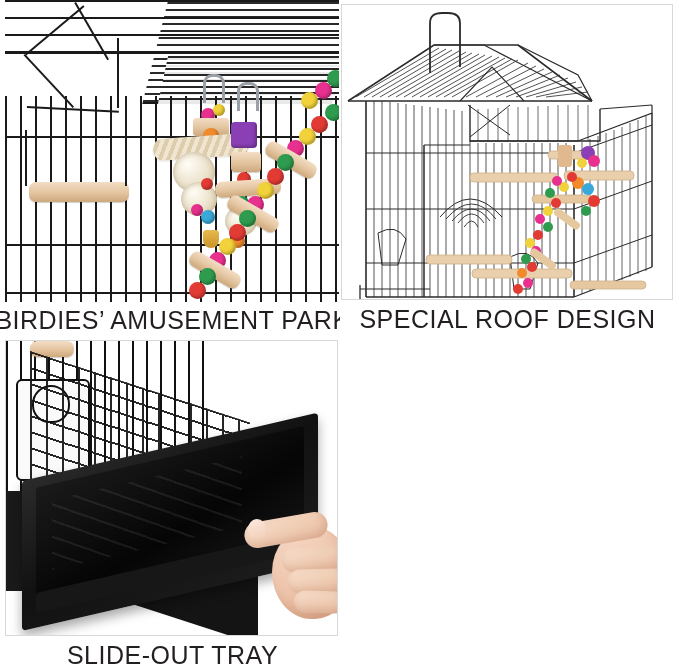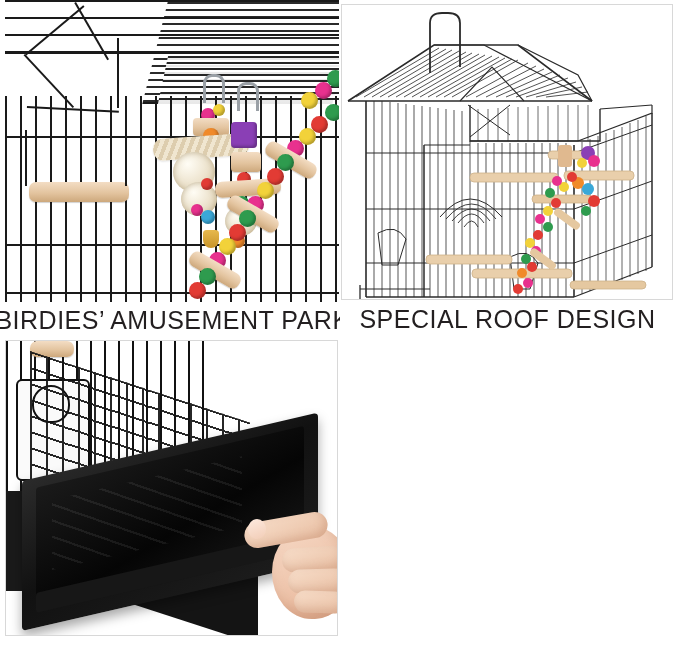--- a/index.html
+++ b/index.html
@@ -457,15 +457,16 @@
 
       <div style="position:absolute;left:30px;top:252px;width:256px;height:20px;background:#171717;transform:skewY(-13deg);transform-origin:0 0;border-radius:3px;"></div>
 
       <div class="hand" style="left:266px;top:186px;width:78px;height:92px;"></div>
       <div class="finger" style="left:238px;top:176px;width:84px;height:26px;transform:rotate(-10deg);"></div>
       <div class="nail" style="left:242px;top:178px;width:18px;height:20px;"></div>
       <div class="finger" style="left:276px;top:206px;width:62px;height:24px;transform:rotate(-4deg);"></div>
       <div class="finger" style="left:282px;top:228px;width:58px;height:24px;transform:rotate(-2deg);"></div>
       <div class="finger" style="left:288px;top:250px;width:52px;height:22px;transform:rotate(2deg);"></div>
     </div>
+    <div class="caption">SLIDE-OUT TRAY</div>
   </div>
 
 </div>
 
 </body></html>

